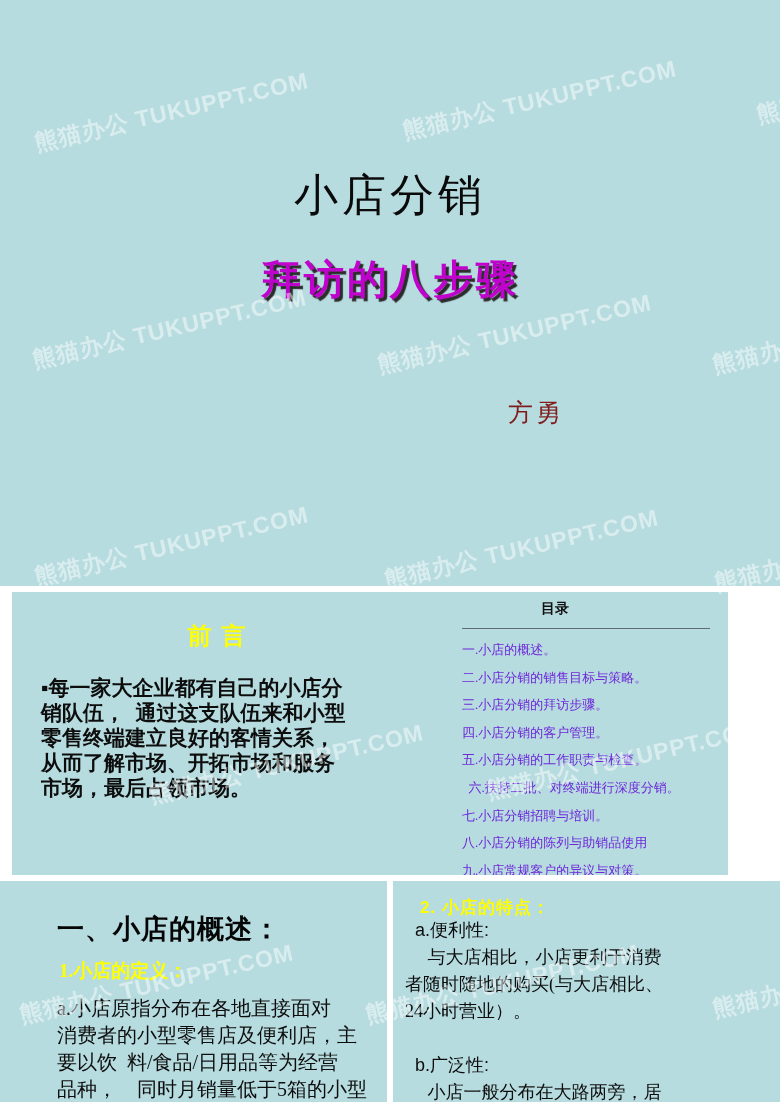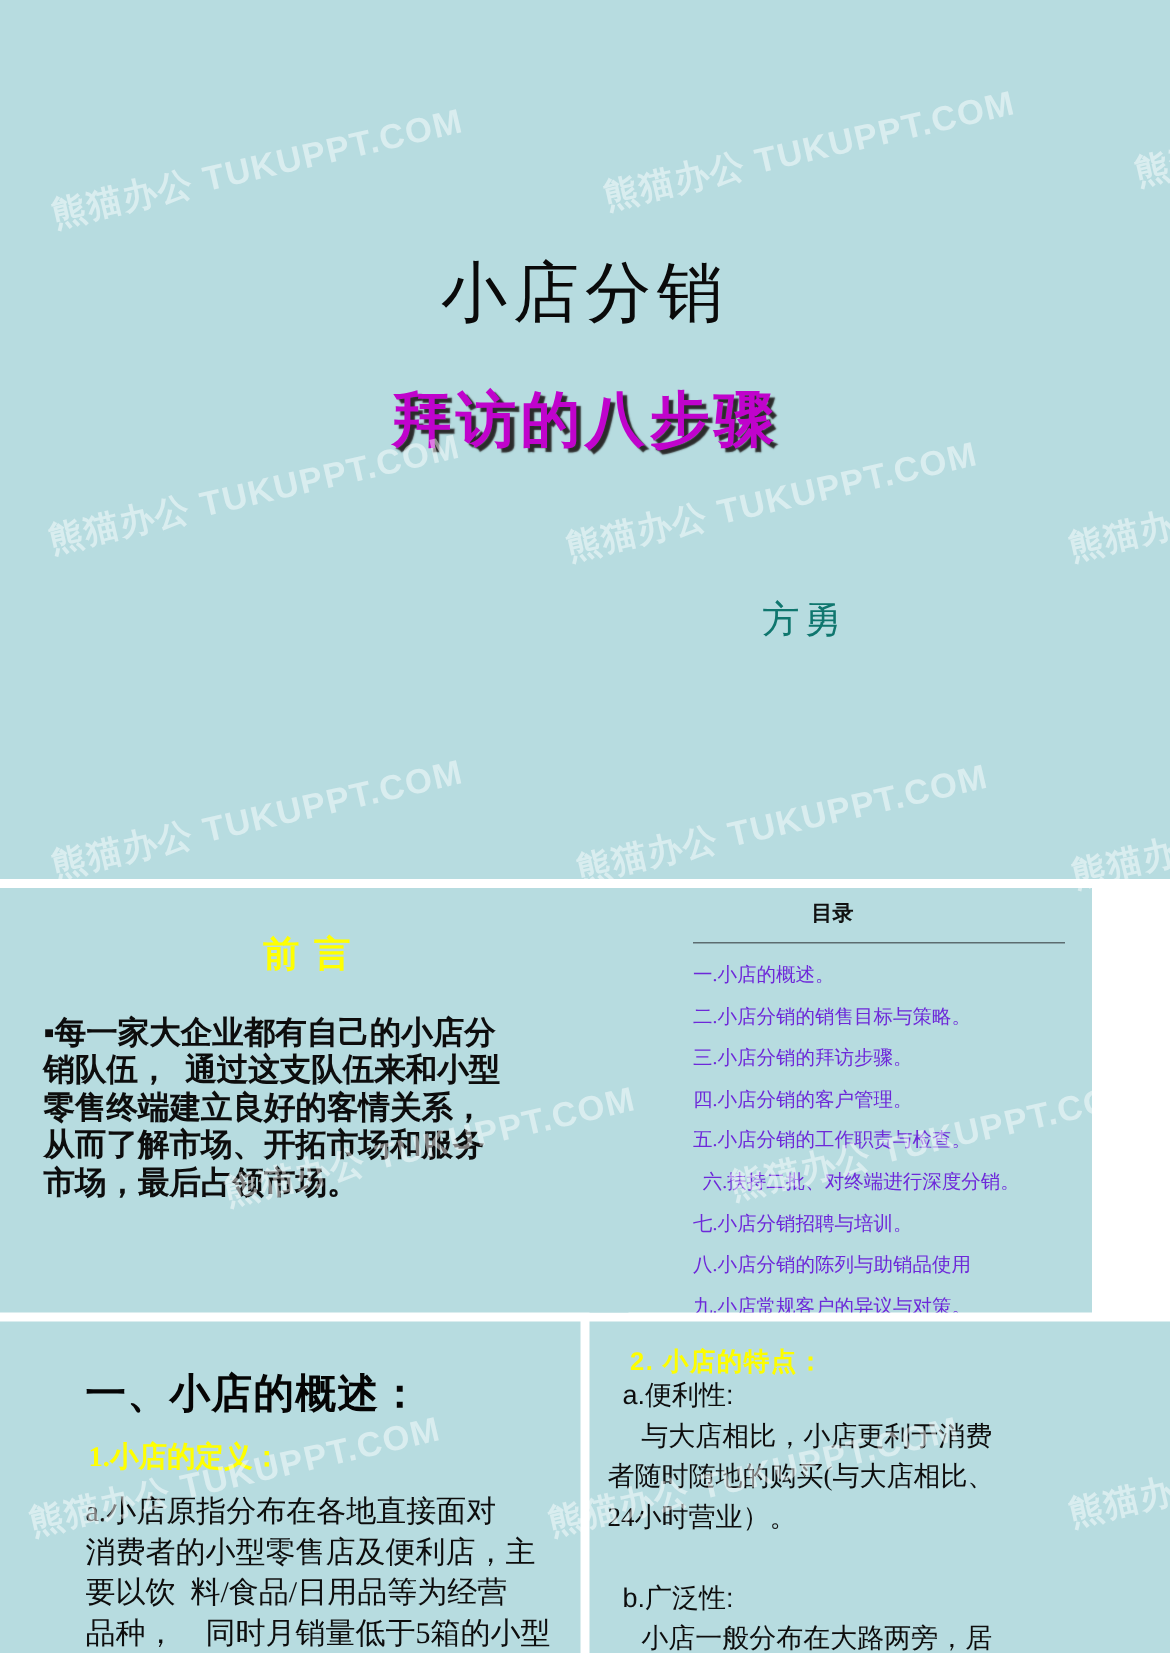--- a/index.html
+++ b/index.html
@@ -1,34 +1,34 @@
 <!DOCTYPE html>
 <html><head>
 <meta charset="utf-8">
 <style>
   html,body{margin:0;padding:0;background:#ffffff;}
   .page{position:relative;width:780px;height:1102px;background:#ffffff;overflow:hidden;
         font-family:"Liberation Serif","DejaVu Serif",serif;}
   .slide{position:absolute;background:#b7dce0;overflow:hidden;}
   #slide-cover{left:0;top:0;width:780px;height:586px;}
-  #slide-preface{left:0;top:592px;width:419px;height:283px;}
+  #slide-preface{left:12px;top:592px;width:419px;height:283px;}
   #slide-toc{left:393px;top:592px;width:335px;height:283px;}
   #slide-overview{left:0;top:881px;width:387px;height:232px;}
   #slide-features{left:393px;top:881px;width:387px;height:221px;}
 
   .serif{font-family:"Liberation Serif","DejaVu Serif",serif;}
   .sans{font-family:"Liberation Sans","DejaVu Sans",sans-serif;}
 
   
   .cover-title{position:absolute;left:0;top:166px;width:100%;text-align:center;
     font-size:44px;font-weight:500;letter-spacing:4px;color:#0a0a0a;}
   .cover-subtitle{position:absolute;left:0;top:252px;width:100%;text-align:center;
     font-size:40px;font-weight:700;letter-spacing:3px;color:#c003cc;
     text-shadow:3px 3px 1px #2b2b2b;}
-  .cover-author{position:absolute;left:508px;top:396px;font-size:25px;color:#0f766e;letter-spacing:3px;}
+  .cover-author{position:absolute;left:508px;top:396px;font-size:25px;color:#7f1d1d;letter-spacing:3px;}
 
   
   .preface-title{position:absolute;left:0;top:28px;width:100%;text-align:center;
     font-size:24px;font-weight:700;letter-spacing:10px;color:#ffff00;}
   .preface-body{position:absolute;left:29px;top:84px;width:350px;
     font-size:21px;font-weight:600;color:#0d0d0d;}
   .preface-body .line{line-height:25px;min-height:25px;white-space:nowrap;}
 
   
   .toc-title{position:absolute;left:0;top:8px;width:324px;text-align:center;

